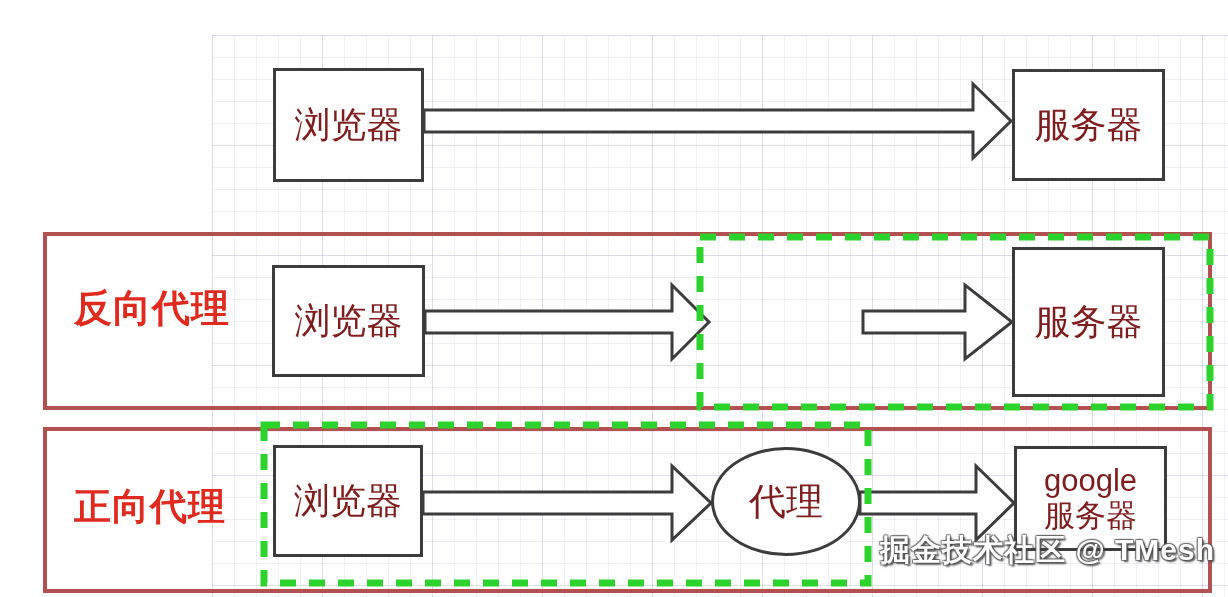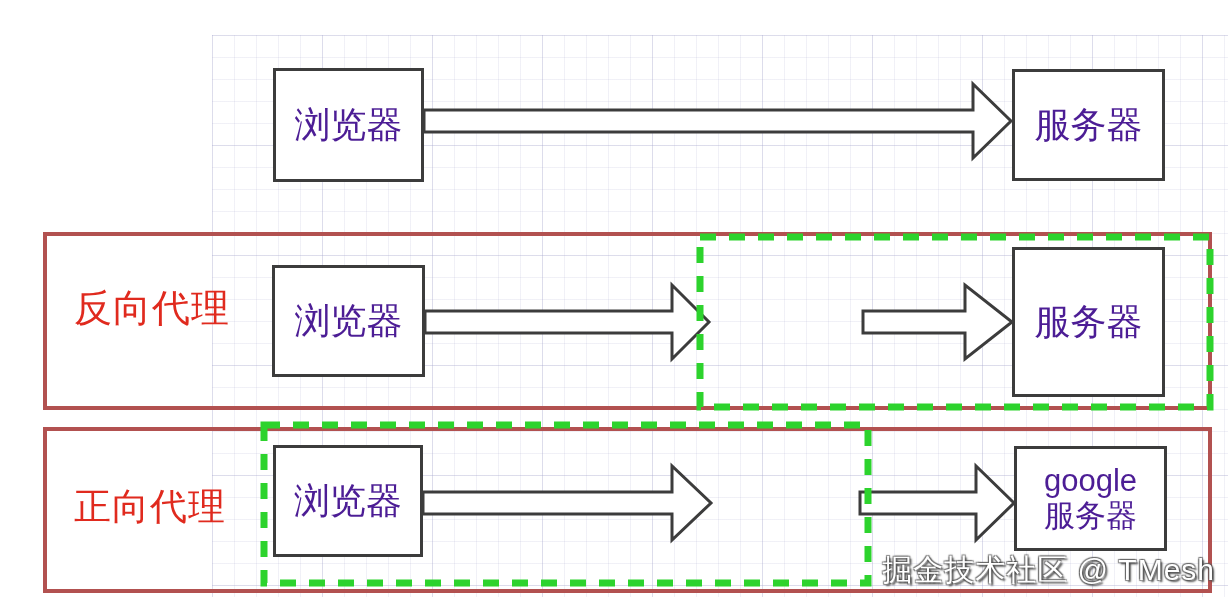--- a/index.html
+++ b/index.html
@@ -14,39 +14,40 @@
       linear-gradient(to right, rgba(175,175,210,0.30) 1px, transparent 1px),
       linear-gradient(to bottom, rgba(175,175,210,0.30) 1px, transparent 1px),
       linear-gradient(to right, rgba(175,175,210,0.18) 1px, transparent 1px),
       linear-gradient(to bottom, rgba(175,175,210,0.18) 1px, transparent 1px);
     background-size: 110px 110px, 110px 110px, 22px 22px, 22px 22px;
   }
   .section{
     position:absolute; border:4px solid #b25150; background:transparent; z-index:1;
   }
   .section-label{
-    position:absolute; z-index:4; color:#e02a1e; font-weight:normal;
+    position:absolute; z-index:4; color:#e02a1e; font-weight:bold;
     font-size:38px; letter-spacing:1px; white-space:nowrap;
   }
   .node{
     position:absolute; z-index:5; background:#ffffff; border:3px solid #3c3c3c;
     display:flex; align-items:center; justify-content:center;
-    color:#4c1d95; font-size:36px; text-align:left; line-height:1.12;
+    color:#7f1d1d; font-size:36px; text-align:left; line-height:1.12;
   }
   .node .two-line{ font-size:31px; }
   .ellipse{ border-radius:50%; }
   svg.arrow{ position:absolute; z-index:3; overflow:visible; }
   svg.greenbox{ position:absolute; z-index:4; overflow:visible; }
   .watermark{
-    position:absolute; z-index:6; right:13px; top:550px;
+    position:absolute; z-index:6; right:13px; top:530px;
     color:#ffffff; font-size:30px; letter-spacing:1px; white-space:nowrap;
     text-shadow: 2px 2px 2px rgba(70,70,70,0.95),
                  -1px -1px 1px rgba(90,90,90,0.75),
                   1px -1px 1px rgba(90,90,90,0.75),
                  -1px  1px 1px rgba(90,90,90,0.75);
+    font-weight: bold;
   }
 </style>
 </head>
 <body>
 
 <div class="canvas">
 
   <div class="grid-layer"></div>
 
   <div class="node" style="left:273px; top:68px; width:151px; height:114px;">
@@ -95,20 +96,23 @@
   </svg>
 
   <div class="node" style="left:273px; top:445px; width:150px; height:112px;">
     <span>浏览器</span>
   </div>
 
   <svg class="arrow" style="left:423px; top:462px;" width="290" height="82">
     <polygon points="0,30 249,30 249,4 288,41 249,78 249,52 0,52" fill="#ffffff" stroke="#3c3c3c" stroke-width="3" stroke-linejoin="miter"></polygon>
   </svg>
 
+  <div class="node ellipse" style="left:711px; top:447px; width:150px; height:109px; font-size:37px;">
+    <span>代理</span>
+  </div>
 
   <svg class="arrow" style="left:860px; top:462px;" width="156" height="82">
     <polygon points="0,30 116,30 116,4 154,41 116,78 116,52 0,52" fill="#ffffff" stroke="#3c3c3c" stroke-width="3" stroke-linejoin="miter"></polygon>
   </svg>
 
   <div class="node" style="left:1014px; top:446px; width:153px; height:105px;">
     <span class="two-line">
       <span>google</span><br>
       <span>服务器</span>
     </span>

